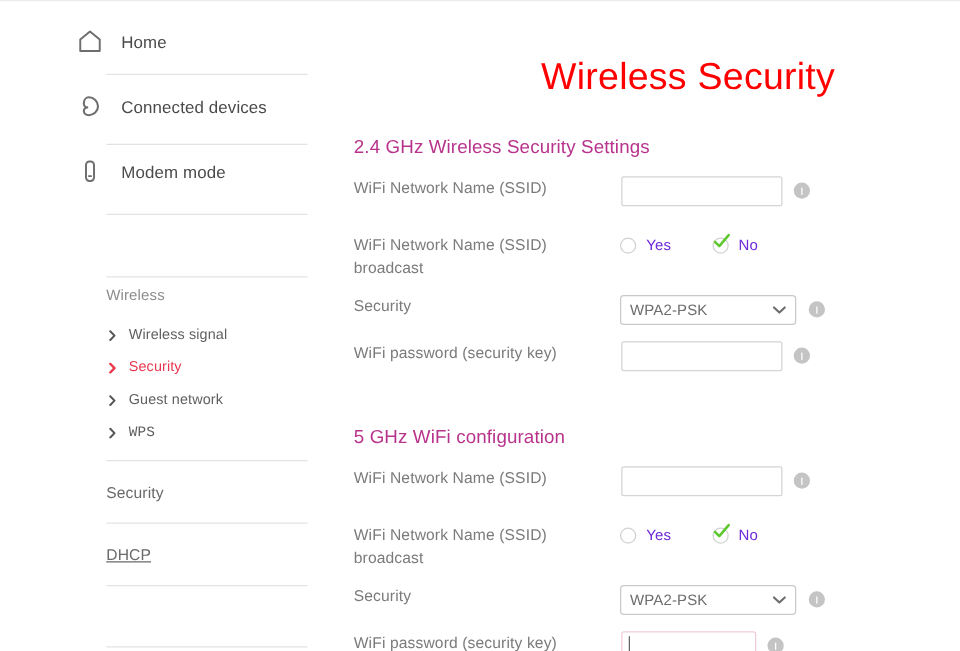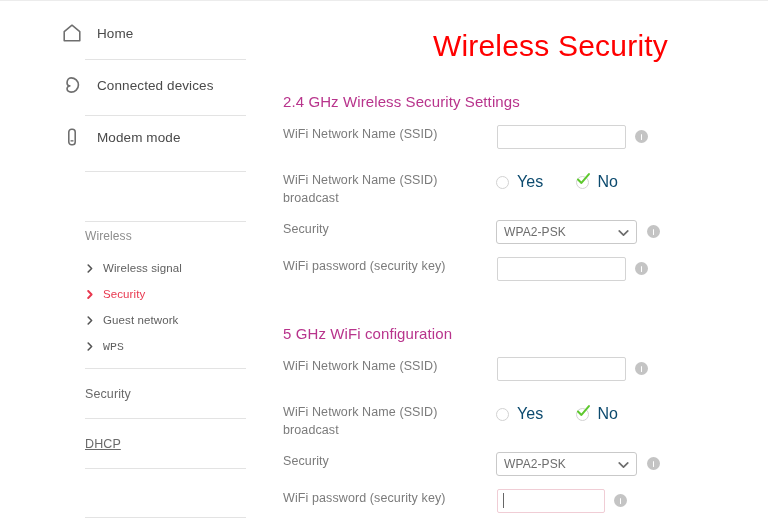--- a/index.html
+++ b/index.html
@@ -118,21 +118,21 @@
     left: 85px;
     width: 161px;
     height: 1px;
     background: #e3e3e3;
   }
 
   
   .main {
     position: absolute;
     left: 264px;
-    top: 0;
+    top: 16px;
     width: 504px;
     height: 371px;
   }
   .page-title {
     position: absolute;
     right: 100px;
     top: 8px;
     font-size: 30px;
     color: #ff0000;
     font-weight: 400;
@@ -248,22 +248,22 @@
   .radio-circle {
     width: 13px;
     height: 13px;
     border-radius: 50%;
     border: 1.4px solid #d2d2d2;
     box-sizing: border-box;
     background: #fff;
     flex: 0 0 auto;
   }
   .radio-label {
-    font-size: 16px;
-    color: #0c4a6e;
+    font-size: 12px;
+    color: #6d28d9;
     margin-left: 8px;
     letter-spacing: 0.1px;
   }
   .check-wrap {
     position: relative;
     width: 13px;
     height: 13px;
     flex: 0 0 auto;
   }
   .check-mark {

